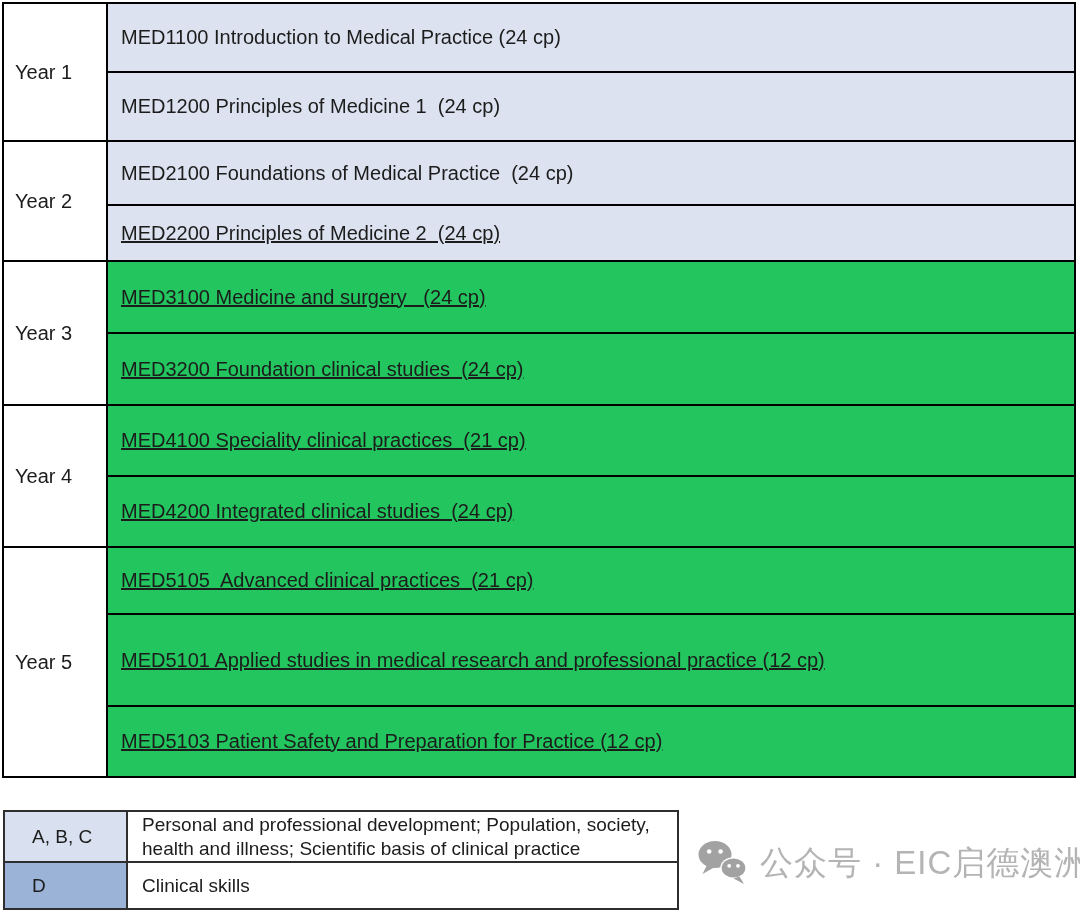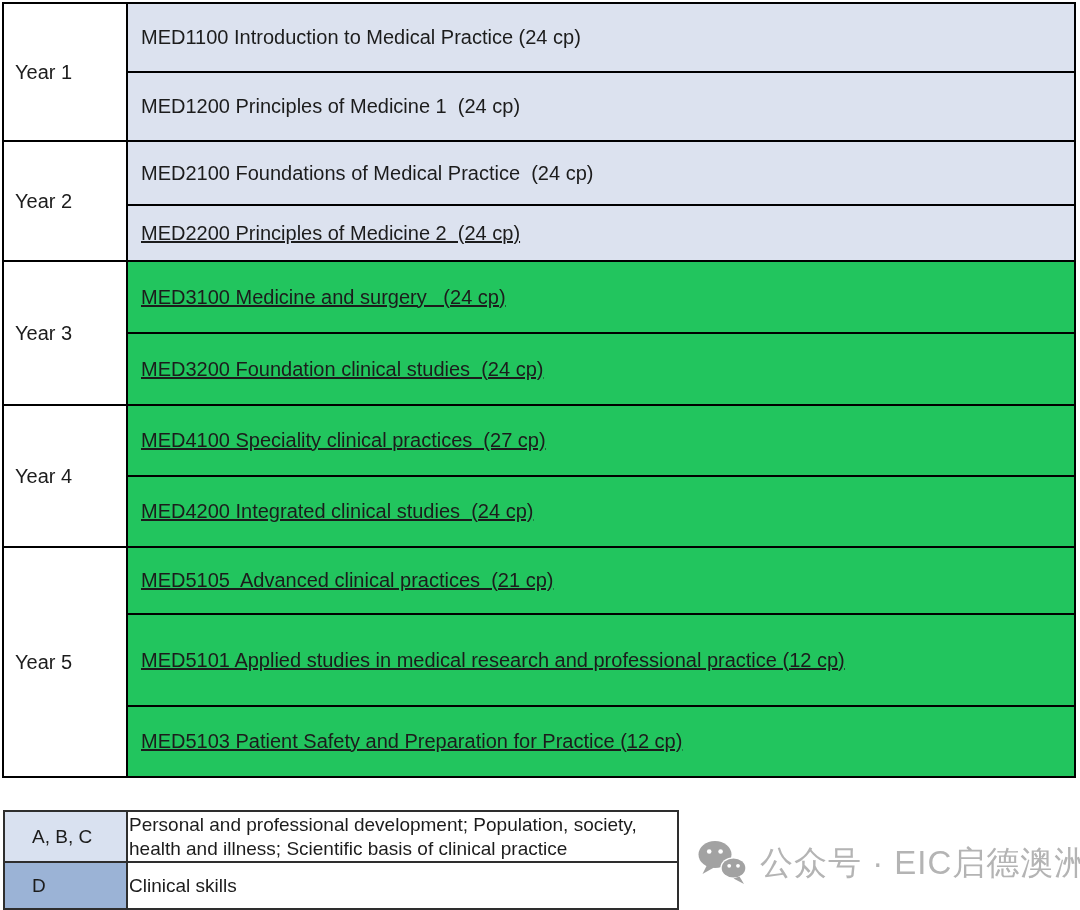--- a/index.html
+++ b/index.html
@@ -26,21 +26,21 @@
     table-layout: fixed;
   }
   table.curriculum td {
     border: 2px solid #000000;
     font-size: 20px;
     vertical-align: middle;
     white-space: pre-wrap;
     overflow: hidden;
   }
   td.year-cell {
-    width: 124px;
+    width: 104px;
     background: #ffffff;
     padding-left: 11px;
   }
   td.course-cell { padding-left: 13px; }
   .shade-light { background: #dce2ef; }
   .shade-dark  { background: #22c55e; text-decoration: underline; }
 
   
   table.legend {
     position: absolute;
@@ -55,21 +55,21 @@
     font-size: 19px;
     vertical-align: middle;
     line-height: 24px;
   }
   td.legend-code {
     width: 123px;
     padding-left: 27px;
   }
   td.legend-desc {
     background: #ffffff;
-    padding-left: 1px;
+    padding-left: 14px;
     padding-right: 6px;
   }
   .legend-light { background: #d9e1f0; }
   .legend-dark  { background: #9bb3d6; }
 
   
   .watermark {
     position: absolute;
     left: 697px;
     top: 839px;
@@ -113,21 +113,21 @@
     <tr style="height:72px;">
       <td class="year-cell" rowspan="2">Year 3</td>
       <td class="course-cell shade-dark">MED3100 Medicine and surgery   (24 cp)</td>
     </tr>
     <tr style="height:72px;">
       <td class="course-cell shade-dark">MED3200 Foundation clinical studies  (24 cp)</td>
     </tr>
 
     <tr style="height:71px;">
       <td class="year-cell" rowspan="2">Year 4</td>
-      <td class="course-cell shade-dark">MED4100 Speciality clinical practices  (27 cp)</td>
+      <td class="course-cell shade-dark">MED4100 Speciality clinical practices  (21 cp)</td>
     </tr>
     <tr style="height:71px;">
       <td class="course-cell shade-dark">MED4200 Integrated clinical studies  (24 cp)</td>
     </tr>
 
     <tr style="height:67px;">
       <td class="year-cell" rowspan="3">Year 5</td>
       <td class="course-cell shade-dark">MED5105  Advanced clinical practices  (21 cp)</td>
     </tr>
     <tr style="height:92px;">

